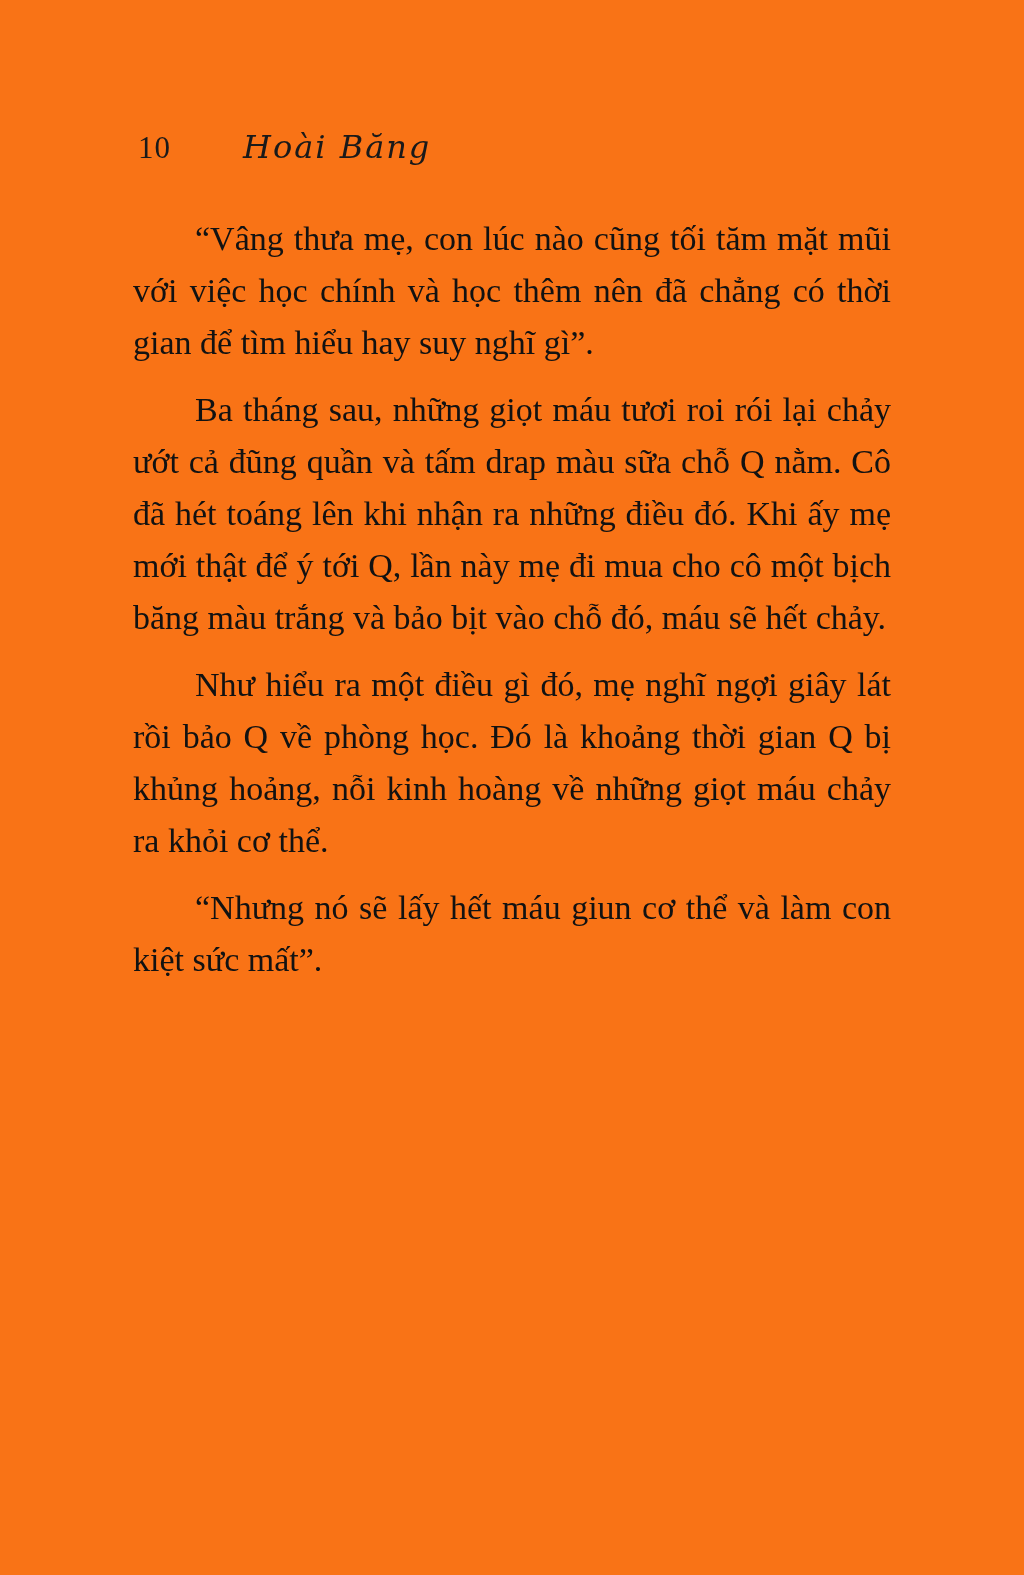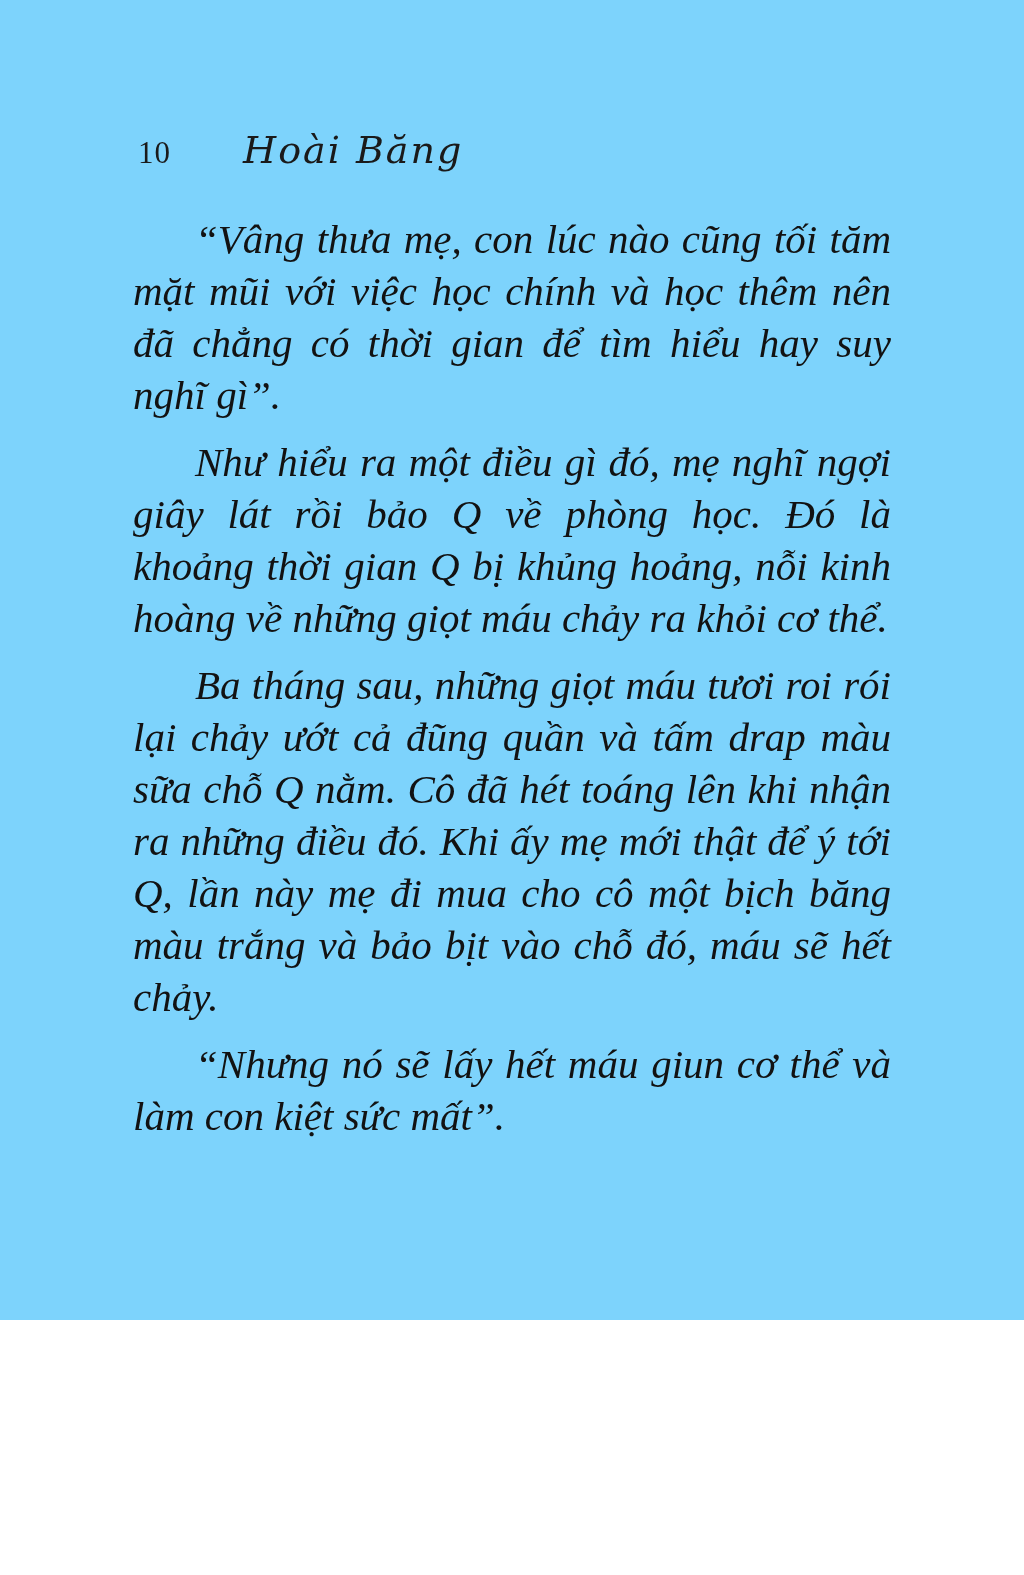--- a/index.html
+++ b/index.html
@@ -1,21 +1,21 @@
 <!DOCTYPE html>
 <html><head>
 <meta charset="utf-8">
 <style>
   * { margin: 0; padding: 0; box-sizing: border-box; }
   html, body { background: #ffffff; }
   .page {
     position: relative;
     width: 1024px;
-    height: 1320px;
-    background: #7dd3fc;
+    height: 1575px;
+    background: #f97316;
     color: #141414;
     font-family: "Liberation Serif", serif;
     overflow: hidden;
   }
   .page-header {
     position: absolute;
     top: 128px;
     left: 138px;
     display: flex;
     align-items: baseline;
@@ -23,48 +23,47 @@
   .page-number {
     font-family: "Liberation Serif", serif;
     font-size: 31px;
     color: #1a1a1a;
     letter-spacing: 1px;
   }
   .running-title {
     margin-left: 72px;
     font-family: "DejaVu Serif", serif;
     font-style: italic;
-    font-size: 38px;
+    font-size: 32px;
     color: #1a1a1a;
     letter-spacing: 2px;
   }
   .content {
     position: absolute;
     top: 213px;
     left: 133px;
     width: 758px;
-    font-size: 41px;
+    font-size: 34px;
     line-height: 52px;
     color: #121212;
     text-align: justify;
-    font-style: italic;
   }
   .content p {
     text-indent: 62px;
     margin-bottom: 15px;
   }
 </style>
 </head>
 <body>
 
 <div class="page">
   <div class="page-header">
     <span class="page-number">10</span>
     <span class="running-title">Hoài Băng</span>
   </div>
 
   <div class="content">
     <p>“Vâng thưa mẹ, con lúc nào cũng tối tăm mặt mũi với việc học chính và học thêm nên đã chẳng có thời gian để tìm hiểu hay suy nghĩ gì”.</p>
+    <p>Ba tháng sau, những giọt máu tươi roi rói lại chảy ướt cả đũng quần và tấm drap màu sữa chỗ Q nằm. Cô đã hét toáng lên khi nhận ra những điều đó. Khi ấy mẹ mới thật để ý tới Q, lần này mẹ đi mua cho cô một bịch băng màu trắng và bảo bịt vào chỗ đó, máu sẽ hết chảy.</p>
     <p>Như hiểu ra một điều gì đó, mẹ nghĩ ngợi giây lát rồi bảo Q về phòng học. Đó là khoảng thời gian Q bị khủng hoảng, nỗi kinh hoàng về những giọt máu chảy ra khỏi cơ thể.</p>
-    <p>Ba tháng sau, những giọt máu tươi roi rói lại chảy ướt cả đũng quần và tấm drap màu sữa chỗ Q nằm. Cô đã hét toáng lên khi nhận ra những điều đó. Khi ấy mẹ mới thật để ý tới Q, lần này mẹ đi mua cho cô một bịch băng màu trắng và bảo bịt vào chỗ đó, máu sẽ hết chảy.</p>
     <p>“Nhưng nó sẽ lấy hết máu giun cơ thể và làm con kiệt sức mất”.</p>
   </div>
 </div>
 
 </body></html>

